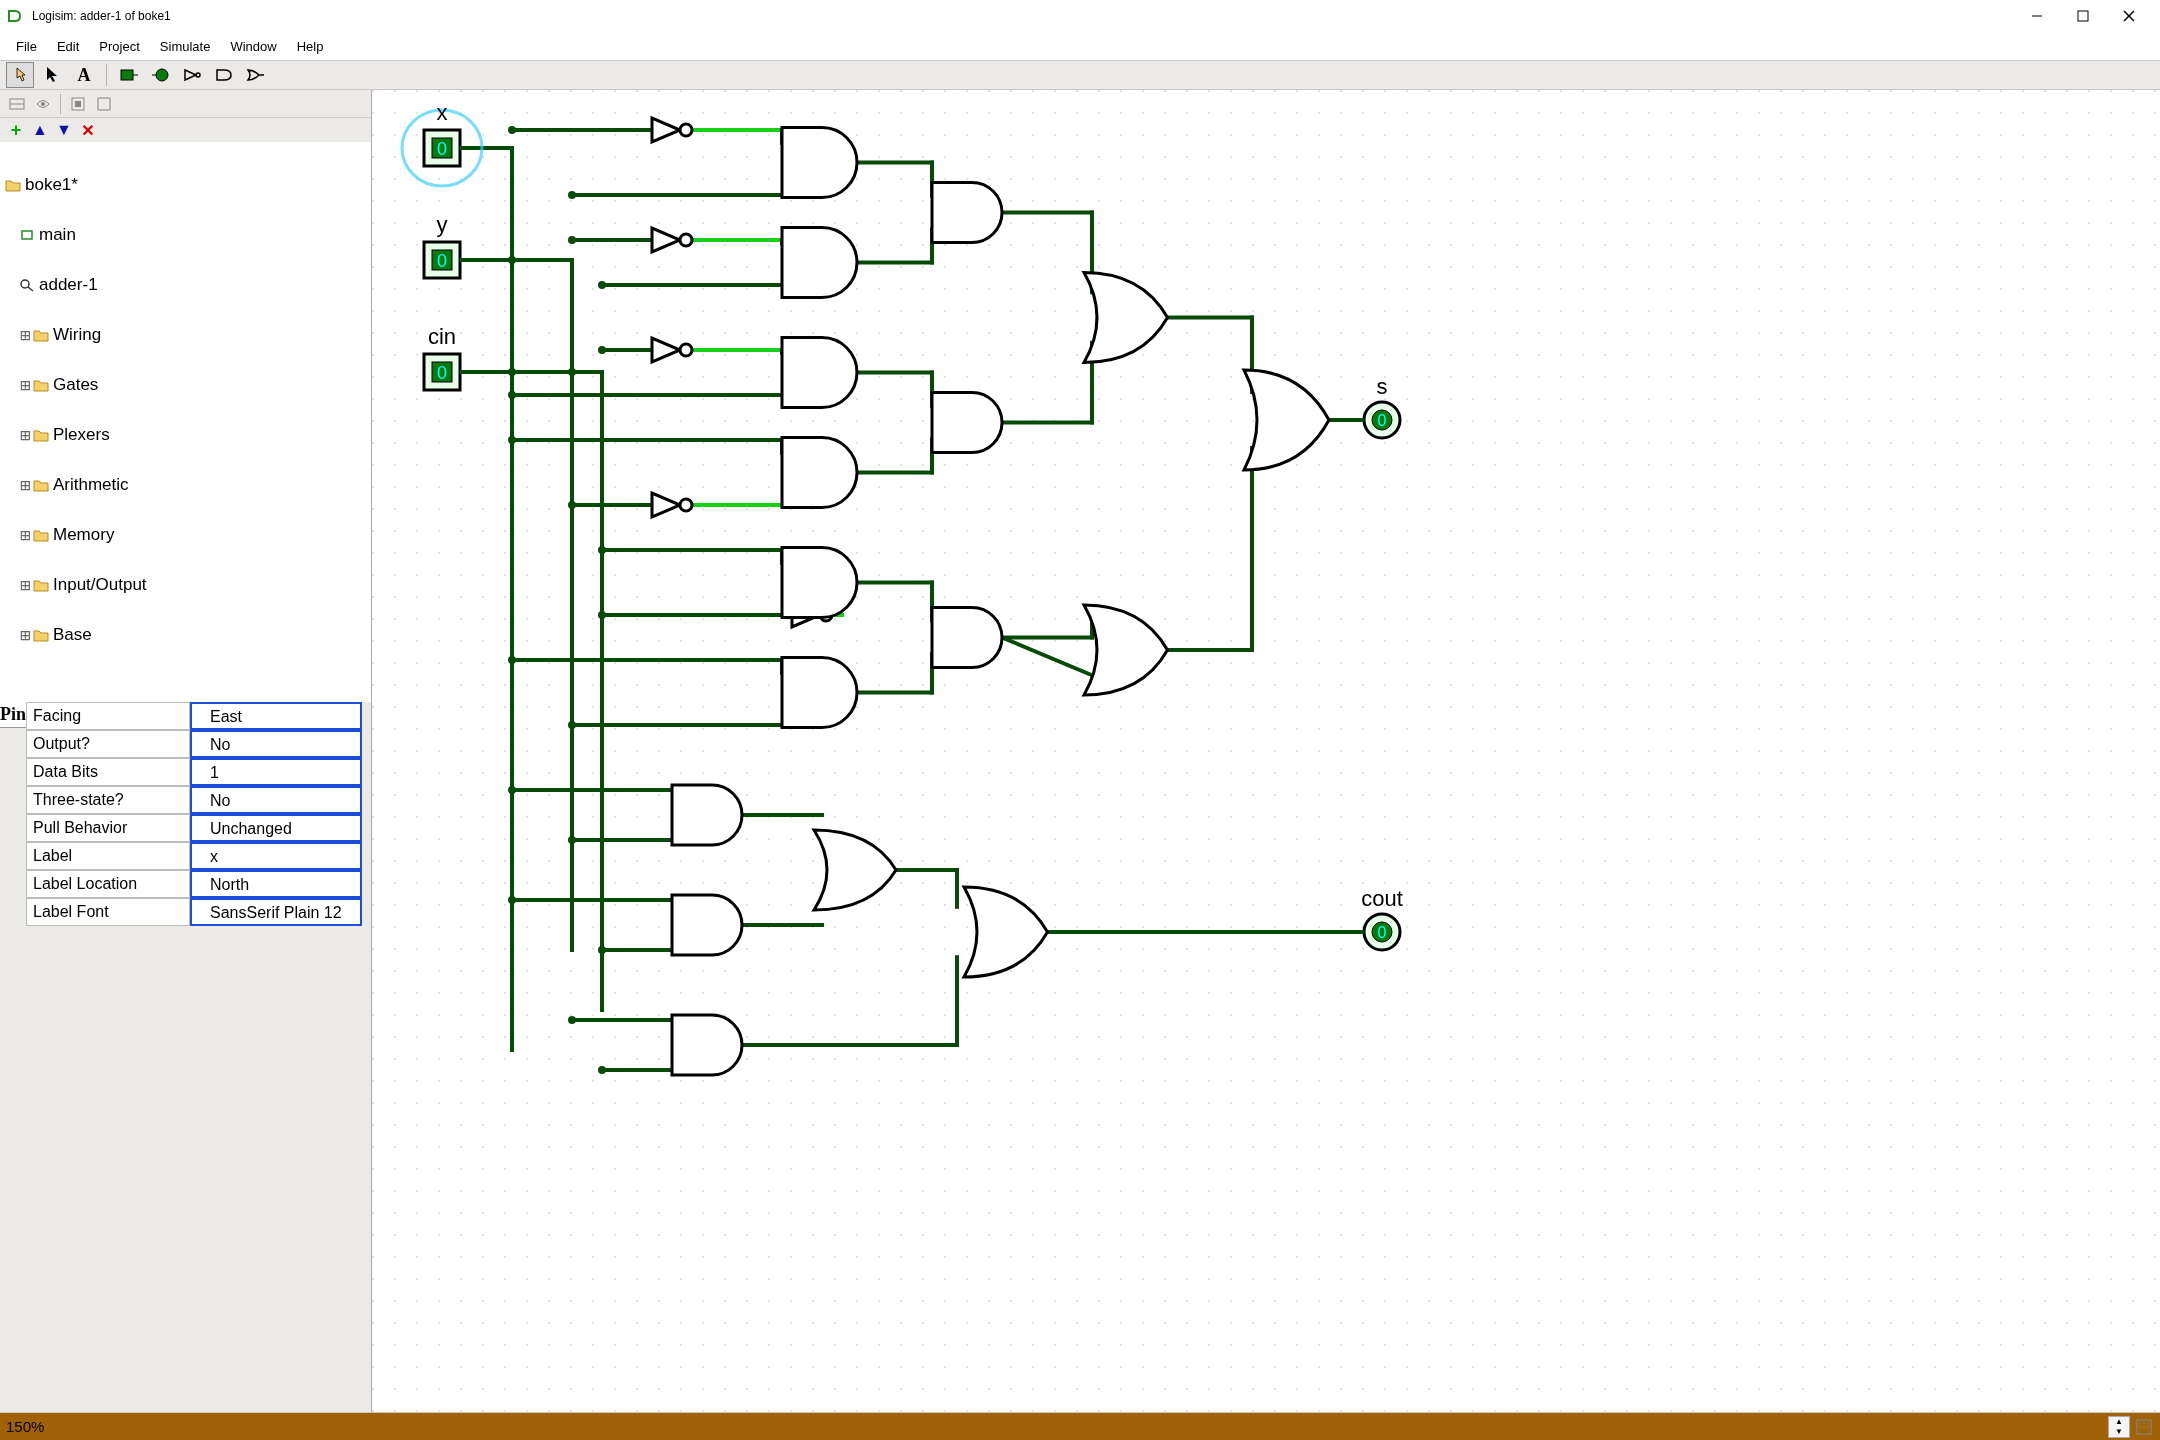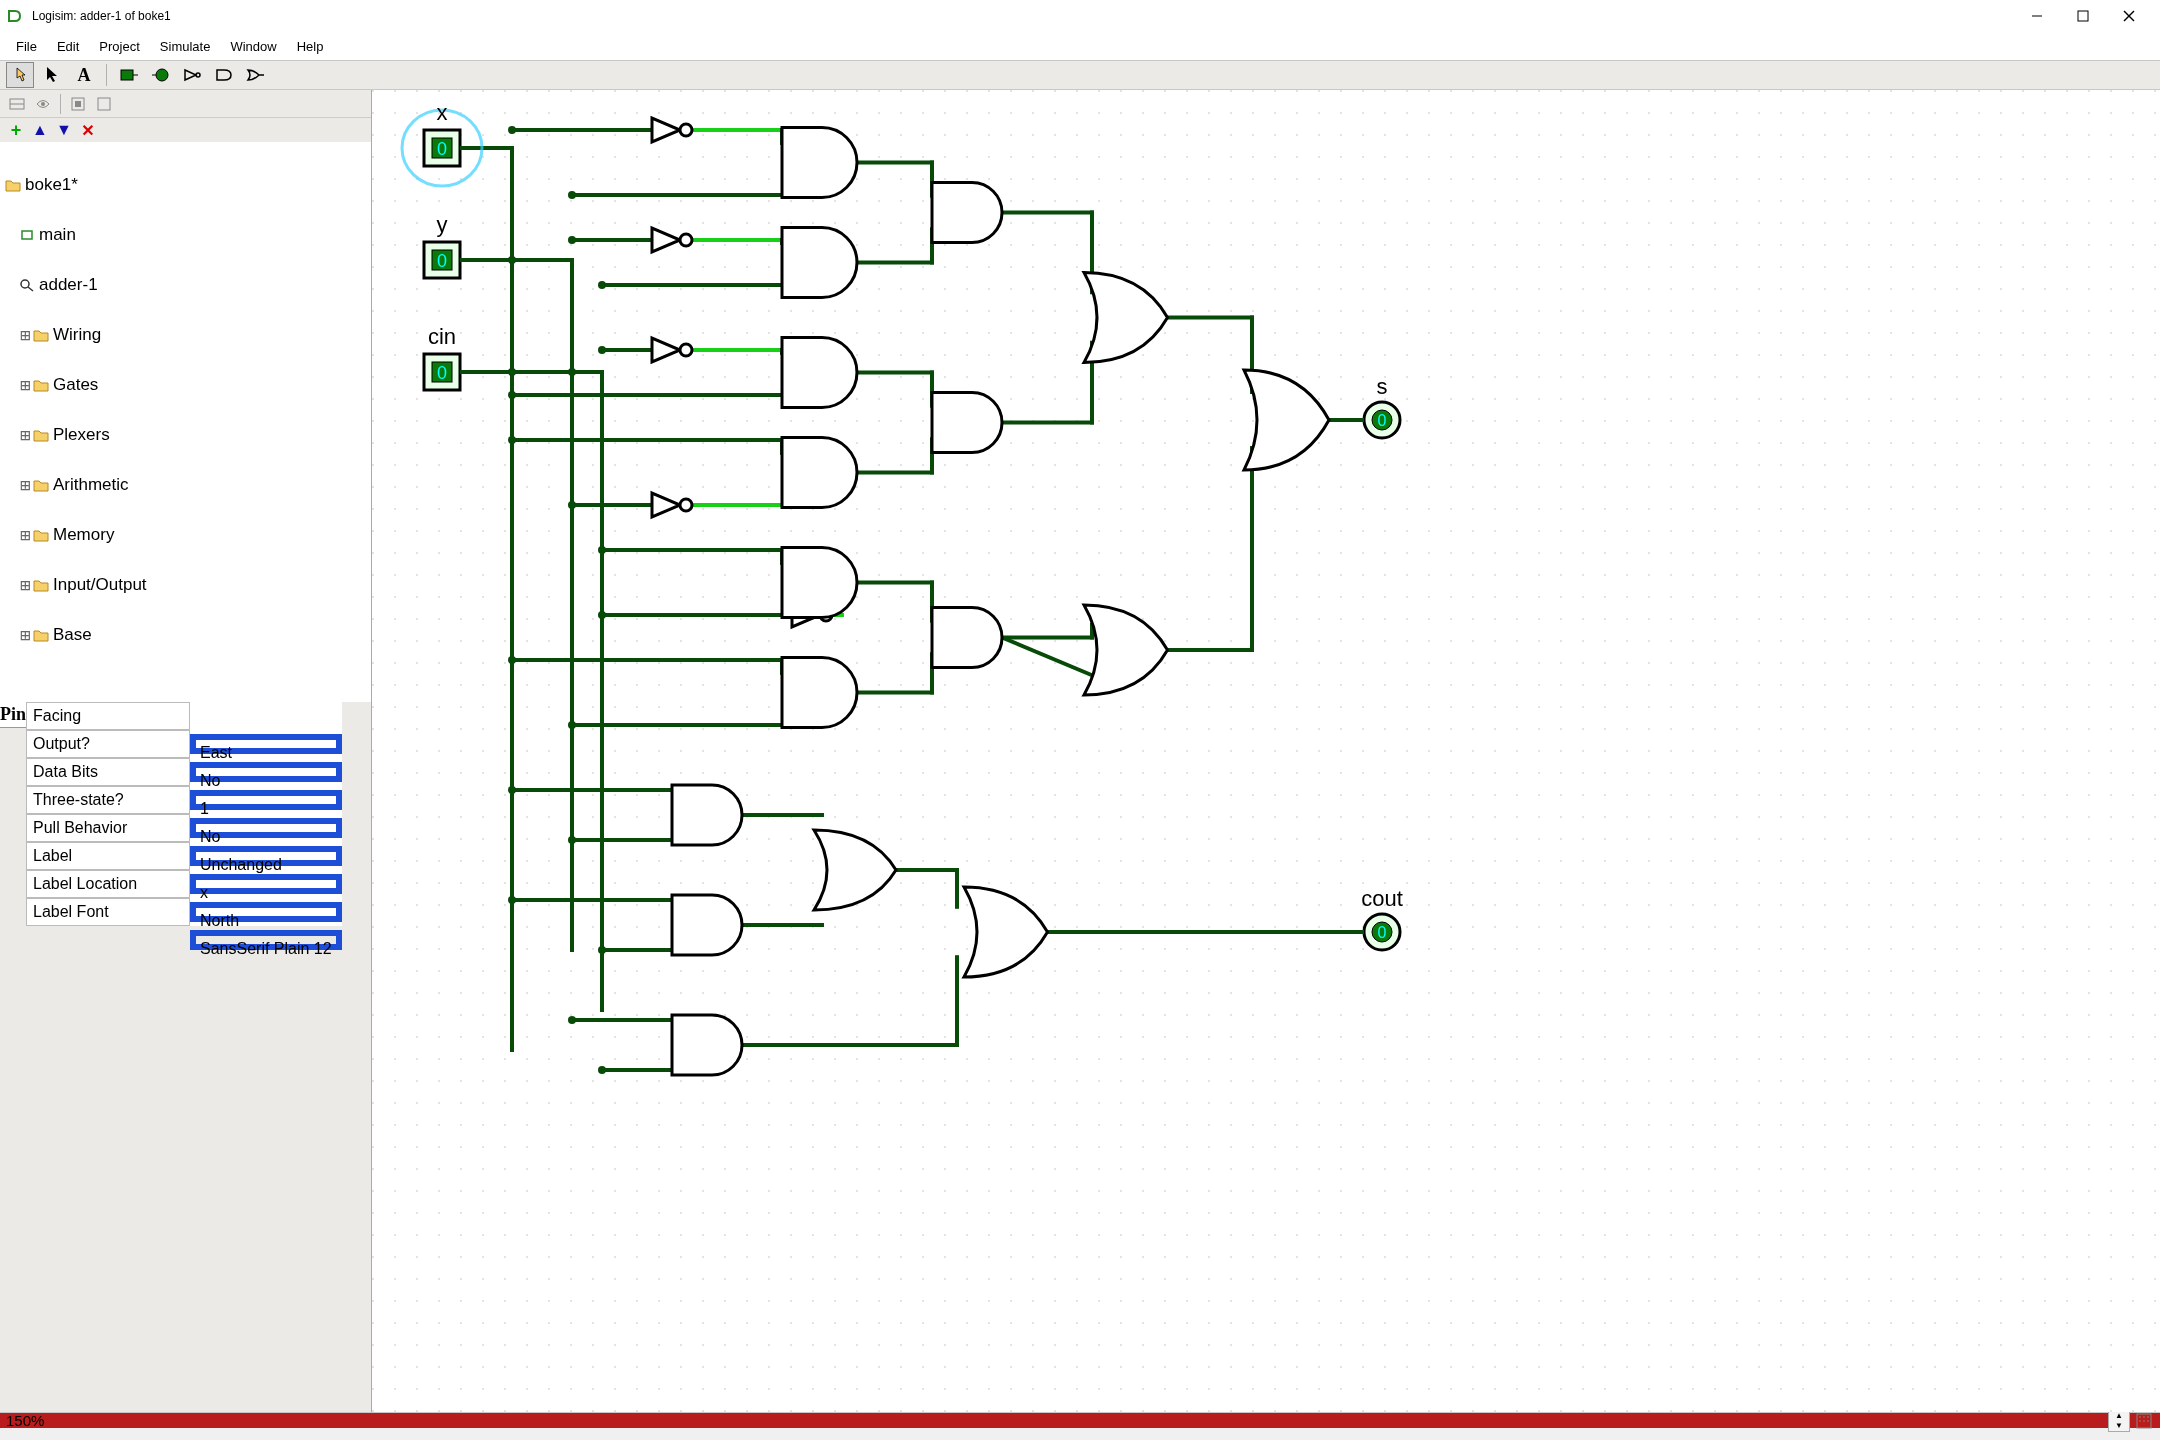--- a/index.html
+++ b/index.html
@@ -34,26 +34,26 @@
 .tree-row .exp { width: 14px; text-align: center; color: #666; font-family: monospace; }
 .tree-row .ficon { width: 18px; height: 16px; display: inline-flex; align-items: center; justify-content: center; margin-right: 3px; }
 .tree-row.depth0 { padding-left: 4px; }
 .tree-row.depth1 { padding-left: 18px; }
 
 .proppane { flex: 1; background: #eceae7; display: flex; }
 .prophead { height: 26px; display: flex; align-items: center; justify-content: center; font-family: serif; font-weight: bold; font-size: 18px; border-bottom: 1px solid #999; background: #fff; }
 .proptable { font-family: monospace; font-size: 16px; }
 .proptable .prow { display: flex; height: 28px; background: #fff; }
 .proptable .pkey { width: 164px; padding: 4px 6px; border: 1px solid #bbb; }
-.proptable .pval { flex: 1; padding: 4px 4px; border: 6px solid #1d4ed8; margin-top: 32px; }
+.proptable .pval { flex: 1; padding: 4px 18px; border: 2px solid #1d4ed8; }
 
 .canvas { flex: 1; background: #fff; position: relative; overflow: hidden; }
 .canvas svg { position: absolute; inset: 0; }
 
-.statusbar { height: 16px; background: #b91c1c; border-top: 1px solid #c8c8c8; display: flex; align-items: center; padding: 0 6px; font-size: 15px; }
+.statusbar { height: 28px; background: #a16207; border-top: 1px solid #c8c8c8; display: flex; align-items: center; padding: 0 6px; font-size: 15px; }
 .statusbar .spacer { flex: 1; }
 .zoomctrl { display: flex; align-items: center; }
 .zoomctrl .spin { width: 22px; height: 22px; border: 1px solid #aaa; display: flex; flex-direction: column; margin-left: 4px; background: #f4f4f4; }
 .zoomctrl .spin div { flex: 1; display: flex; align-items: center; justify-content: center; font-size: 8px; }
 </style>
 </head>
 <body>
 
 <div class="titlebar">
   <span class="icon">

